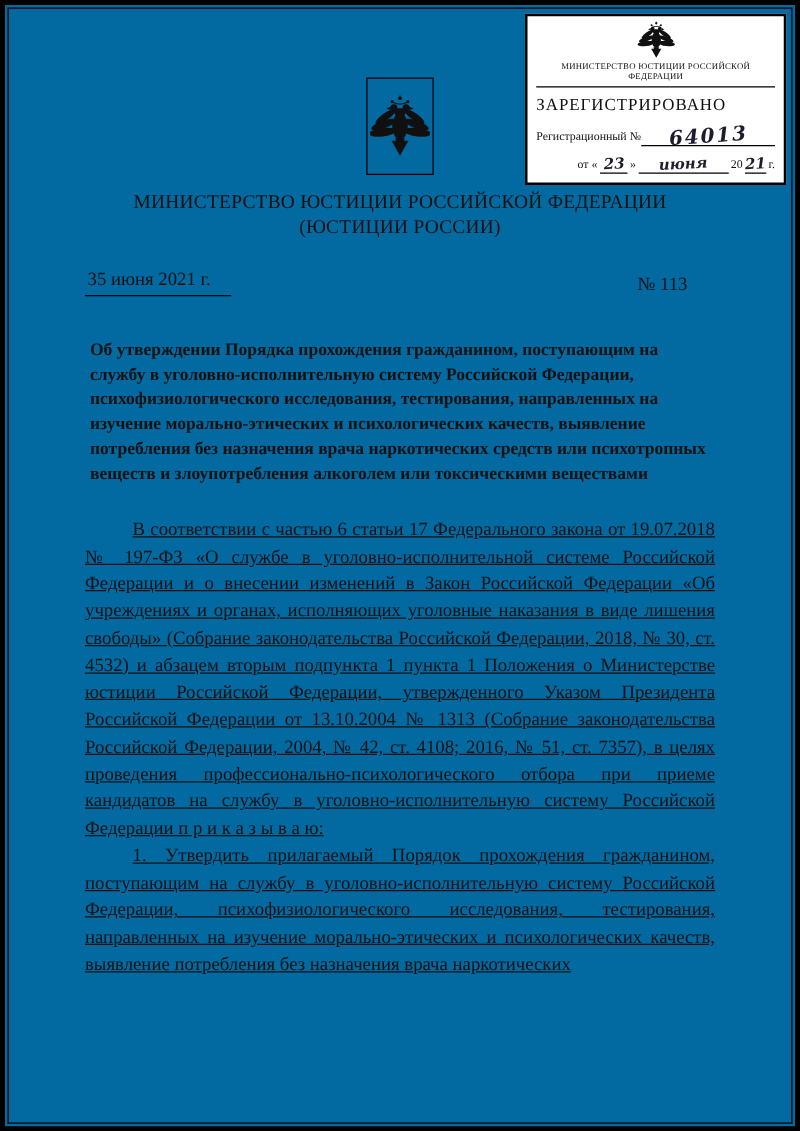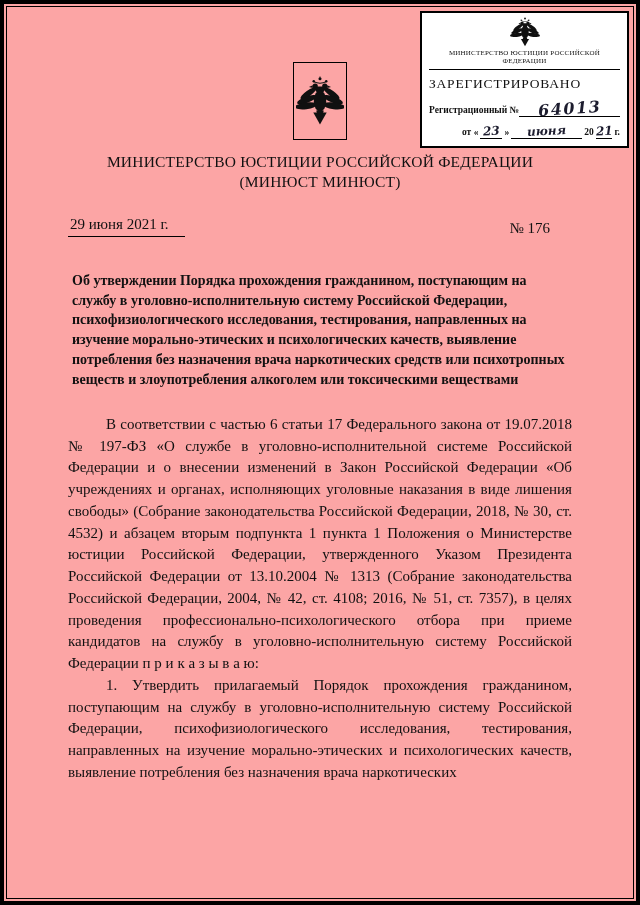--- a/index.html
+++ b/index.html
@@ -1,20 +1,20 @@
 <!DOCTYPE html>
 <html><head>
 <meta charset="utf-8">
 <style>
   * { margin:0; padding:0; box-sizing:border-box; }
   html,body { background:#ffffff; }
   .page {
     position:relative;
     width:640px; height:905px;
-    background:#fca5a5;
+    background:#0369a1;
     border:4px solid #000;
     overflow:hidden;
     font-family:"Liberation Serif","DejaVu Serif",serif;
     color:#111;
   }
   .frame {
     position:absolute; inset:2px;
     border:1px solid #000;
     pointer-events:none;
   }
@@ -29,21 +29,21 @@
   }
   .stamp-eagle { display:block; margin:0 auto; height:30px; width:34px; }
   .stamp-ministry {
     font-size:7px; text-align:center; letter-spacing:0.2px;
     padding:2px 0 4px; border-bottom:1px solid #000;
   }
   .stamp-registered {
     font-weight:normal; font-size:13.5px; letter-spacing:0.8px; margin-top:6px;
   }
   .stamp-row { display:flex; align-items:flex-end; font-size:9.5px; margin-top:5px; }
-  .stamp-row .printed { white-space:nowrap; padding-bottom:2px;font-weight:bold; }
+  .stamp-row .printed { white-space:nowrap; padding-bottom:2px; }
   .blank { border-bottom:1px solid #000; text-align:center; }
   .reg-blank { flex:1; }
   .hand {
     font-style:italic; font-weight:bold;
     font-family:"DejaVu Serif",serif;
     color:#1c1c2e;
   }
   .reg-number {
     display:inline-block; font-size:16px; letter-spacing:1.5px;
     transform:rotate(-4deg) translateY(2px);
@@ -80,21 +80,21 @@
   
   .doc-title {
     margin:34px 68px 0;
     font-weight:bold; font-size:14px; line-height:1.42;
     text-align:left;
   }
   .body-text {
     margin:24px 64px 0;
     font-size:15px; line-height:1.45; text-align:justify;
   }
-  .body-text p { text-indent:38px; }
+  .body-text p { text-indent:38px;text-decoration:underline; }
 </style>
 </head>
 <body>
 
 <svg width="0" height="0" style="position:absolute" aria-hidden="true">
   <defs>
     <g id="eagle" fill="#101010">
       <circle cx="50" cy="5.5" r="3.2"></circle>
       <rect x="49.3" y="0.5" width="1.4" height="5"></rect>
       <circle cx="37" cy="11" r="2.6"></circle>
@@ -143,27 +143,27 @@
   </div>
 
   <div class="emblem">
     <svg viewBox="0 0 100 104">
         <use href="#eagle"></use>
       </svg>
   </div>
 
   <div class="ministry">
     <div>МИНИСТЕРСТВО ЮСТИЦИИ РОССИЙСКОЙ ФЕДЕРАЦИИ</div>
-    <div>(МИНЮСТ МИНЮСТ)</div>
+    <div>(ЮСТИЦИИ РОССИИ)</div>
   </div>
 
 
   <div class="meta-row">
-    <span class="meta-date">29 июня 2021 г.</span>
-    <span class="meta-number">№ 176</span>
+    <span class="meta-date">35 июня 2021 г.</span>
+    <span class="meta-number">№ 113</span>
   </div>
 
   <div class="doc-title">Об утверждении Порядка прохождения гражданином, поступающим на службу в уголовно-исполнительную систему Российской Федерации, психофизиологического исследования, тестирования, направленных на изучение морально-этических и психологических качеств, выявление потребления без назначения врача наркотических средств или психотропных веществ и злоупотребления алкоголем или токсическими веществами</div>
 
   <div class="body-text">
     <p>В соответствии с частью 6 статьи 17 Федерального закона от 19.07.2018 № 197-ФЗ «О службе в уголовно-исполнительной системе Российской Федерации и о внесении изменений в Закон Российской Федерации «Об учреждениях и органах, исполняющих уголовные наказания в виде лишения свободы» (Собрание законодательства Российской Федерации, 2018, № 30, ст. 4532) и абзацем вторым подпункта 1 пункта 1 Положения о Министерстве юстиции Российской Федерации, утвержденного Указом Президента Российской Федерации от 13.10.2004 № 1313 (Собрание законодательства Российской Федерации, 2004, № 42, ст. 4108; 2016, № 51, ст. 7357), в целях проведения профессионально-психологического отбора при приеме кандидатов на службу в уголовно-исполнительную систему Российской Федерации п р и к а з ы в а ю:</p>
     <p>1. Утвердить прилагаемый Порядок прохождения гражданином, поступающим на службу в уголовно-исполнительную систему Российской Федерации, психофизиологического исследования, тестирования, направленных на изучение морально-этических и психологических качеств, выявление потребления без назначения врача наркотических</p>
   </div>
 </div>
 

